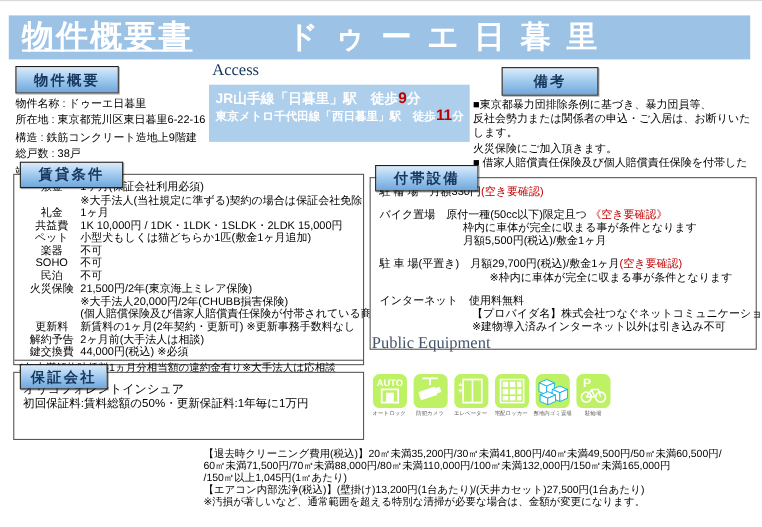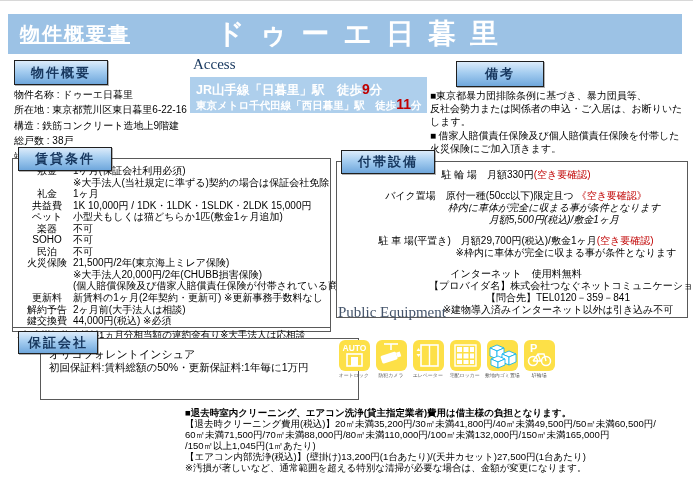--- a/index.html
+++ b/index.html
@@ -4,65 +4,65 @@
 <style>
   html,body{margin:0;padding:0;}
   body{
     width:693px;height:479px;position:relative;overflow:hidden;
     background:#ffffff;border-top:1px solid #d8d8d8;box-sizing:border-box;
     font-family:"Liberation Sans","DejaVu Sans",sans-serif;color:#000;
   }
   .abs{position:absolute;}
   
   .banner{left:8px;top:13px;width:674px;height:40px;background:#9cc2e5;display:flex;align-items:center;}
-  .doc-type{margin-left:12px;font-size:20px;color:#fff;font-weight:bold;text-decoration:underline;letter-spacing:2px;}
+  .doc-type{margin-left:12px;font-size:29px;color:#fff;font-weight:bold;text-decoration:underline;letter-spacing:2px;}
   .prop-title{margin-left:86px;font-size:28px;color:#fff;font-weight:bold;letter-spacing:14px;white-space:nowrap;}
   
   .badge{
     position:absolute;display:flex;align-items:center;justify-content:center;
     background:linear-gradient(180deg,#dcebfa 0%,#a5cdf0 45%,#6fa7dc 100%);
     border:1px solid #1f1f1f;box-shadow:1px 1px 0 rgba(0,0,0,.3);
     color:#17375e;font-weight:bold;font-size:13px;letter-spacing:2px;z-index:3;
   }
   
   .box{position:absolute;border:1px solid #595959;background:#fff;box-sizing:border-box;}
   
   .overview-rows{left:14px;top:86px;width:230px;font-size:10px;line-height:15.4px;}
   
   .access-label{left:193px;top:55px;font-family:"Liberation Serif","DejaVu Serif",serif;font-size:15px;color:#17375e;}
-  .access-box{left:190px;top:76px;width:237px;height:36px;background:#aecfec;color:#fff;font-weight:bold;padding:4px 0 0 6px;box-sizing:border-box;}
+  .access-box{left:190px;top:76px;width:237px;height:52px;background:#aecfec;color:#fff;font-weight:bold;padding:4px 0 0 6px;box-sizing:border-box;}
   .access-line1{font-size:12.5px;line-height:16px;white-space:nowrap;}
   .access-line2{font-size:10.5px;line-height:12px;white-space:nowrap;}
   .minutes{color:#c00000;font-size:14px;}
   
   .remarks-text{left:430px;top:88px;width:260px;font-size:10px;line-height:13.2px;font-family:Liberation Serif, serif;}
   
   .rental-box{left:12px;top:157px;width:319px;height:174px;display:flex;flex-direction:column;}
   .rental-rows{flex:1;padding:6px 4px 0 8px;font-size:10px;line-height:11.55px;}
   .rrow{display:flex;white-space:nowrap;}
   .rlabel{width:52px;flex:0 0 52px;text-align:center;}
   .rental-footnote{border-top:1px solid #595959;font-size:9.6px;line-height:12px;padding:1px 2px 1px 4px;white-space:nowrap;}
   
   .fac-box{left:336px;top:160px;width:352px;height:157px;font-size:10px;line-height:12px;padding:7px 0 0 8px;}
-  .fac-line{white-space:nowrap;text-align:center;}
+  .fac-line{white-space:nowrap;}
   .fac-gap{height:9px;}
   .flabel{display:inline-block;}
   .alert{color:#c00000;}
-  .ind76{padding-left:76px;font-style:italic;}
+  .ind76{padding-left:76px;}
   .ind96{padding-left:100px;}
   .ind84{padding-left:84px;}
   
-  .gua-box{left:12px;top:337px;width:319px;height:62px;padding:9px 6px 0 8px;margin-left:28px;}
+  .gua-box{left:12px;top:337px;width:319px;height:62px;padding:9px 6px 0 8px;}
   .gua-line1{font-size:11px;line-height:13px;}
   .gua-line2{font-size:10.5px;line-height:13px;}
   
   .pe-label{left:338px;top:303px;font-family:"Liberation Serif","DejaVu Serif",serif;font-size:15px;color:#44546a;}
   .pe-row{left:337px;top:339px;display:flex;gap:3px;}
   .pe-item{width:34px;display:flex;flex-direction:column;align-items:center;}
-  .pe-tile{width:31px;height:31px;background:#fde047;border-radius:6px;display:flex;align-items:center;justify-content:center;}
+  .pe-tile{width:31px;height:31px;background:#bef264;border-radius:6px;display:flex;align-items:center;justify-content:center;}
   .pe-name{font-size:5.5px;color:#595959;margin-top:1px;white-space:nowrap;transform:scale(.9);}
   
   .footer{left:185px;top:407px;width:505px;font-size:9.5px;line-height:10.9px;}
   .footer .b{font-weight:bold;}
 </style>
 </head>
 <body>
 
 <div class="abs banner">
   <span class="doc-type">物件概要書</span>
@@ -86,22 +86,22 @@
   </div>
   <div class="access-line2">
     <span>東京メトロ千代田線「西日暮里」駅　徒歩</span><span class="minutes">11</span><span>分</span>
   </div>
 </div>
 
 <div class="badge" style="left:456px;top:60px;width:86px;height:24px;">備考</div>
 <div class="abs remarks-text">
   <div>■東京都暴力団排除条例に基づき、暴力団員等、</div>
   <div>反社会勢力または関係者の申込・ご入居は、お断りいたします。</div>
+  <div>火災保険にご加入頂きます。</div>
   <div>■ 借家人賠償責任保険及び個人賠償責任保険を付帯した</div>
-  <div>火災保険にご加入頂きます。</div>
 </div>
 
 <div class="badge" style="left:18px;top:146px;width:92px;height:22px;text-align:right;">賃貸条件</div>
 <div class="box rental-box">
   <div class="rental-rows">
     <div class="rrow">
         <span class="rlabel">敷金</span>
         <span>1ヶ月(保証会社利用必須)</span>
       </div>
     <div class="rrow">
@@ -174,21 +174,20 @@
   <div class="fac-gap"></div>
   <div class="fac-line">
     <span class="flabel">駐 車 場(平置き)</span><span>　月額29,700円(税込)/敷金1ヶ月</span><span class="alert">(空き要確認)</span>
   </div>
   <div class="fac-line ind96">※枠内に車体が完全に収まる事が条件となります</div>
   <div class="fac-gap"></div>
   <div class="fac-line">
     <span class="flabel">インターネット</span><span>　使用料無料</span>
   </div>
   <div class="fac-line ind84">【プロバイダ名】株式会社つなぐネットコミュニケーションズ</div>
-  <div class="fac-line ind84">【問合先】TEL0120－359－841</div>
   <div class="fac-line ind84">※建物導入済みインターネット以外は引き込み不可</div>
 </div>
 
 <div class="badge" style="left:18px;top:330px;width:78px;height:21px;">保証会社</div>
 <div class="box gua-box">
   <div class="gua-line1">オリコフォレントインシュア</div>
   <div class="gua-line2">初回保証料:賃料総額の50%・更新保証料:1年毎に1万円</div>
 </div>
 
 <div class="abs pe-label">Public Equipment</div>
@@ -275,19 +274,18 @@
         <circle cx="9" cy="21" r="4.5" fill="none" stroke="#fff" stroke-width="1.5"></circle>
         <circle cx="22" cy="21" r="4.5" fill="none" stroke="#fff" stroke-width="1.5"></circle>
         <path d="M9 21 L14 14 L20 14 L22 21 M14 14 L16.5 21 L9 21" fill="none" stroke="#fff" stroke-width="1.4"></path>
       </svg>
     </div>
     <div class="pe-name">駐輪場</div>
   </div>
 </div>
 
 <div class="abs footer">
-  <div class="b">■退去時室内クリーニング、エアコン洗浄(貸主指定業者)費用は借主様の負担となります。</div>
   <div>【退去時クリーニング費用(税込)】20㎡未満35,200円/30㎡未満41,800円/40㎡未満49,500円/50㎡未満60,500円/</div>
   <div>60㎡未満71,500円/70㎡未満88,000円/80㎡未満110,000円/100㎡未満132,000円/150㎡未満165,000円</div>
   <div>/150㎡以上1,045円(1㎡あたり)</div>
   <div>【エアコン内部洗浄(税込)】(壁掛け)13,200円(1台あたり)/(天井カセット)27,500円(1台あたり)</div>
   <div>※汚損が著しいなど、通常範囲を超える特別な清掃が必要な場合は、金額が変更になります。</div>
 </div>
 
 </body></html>

